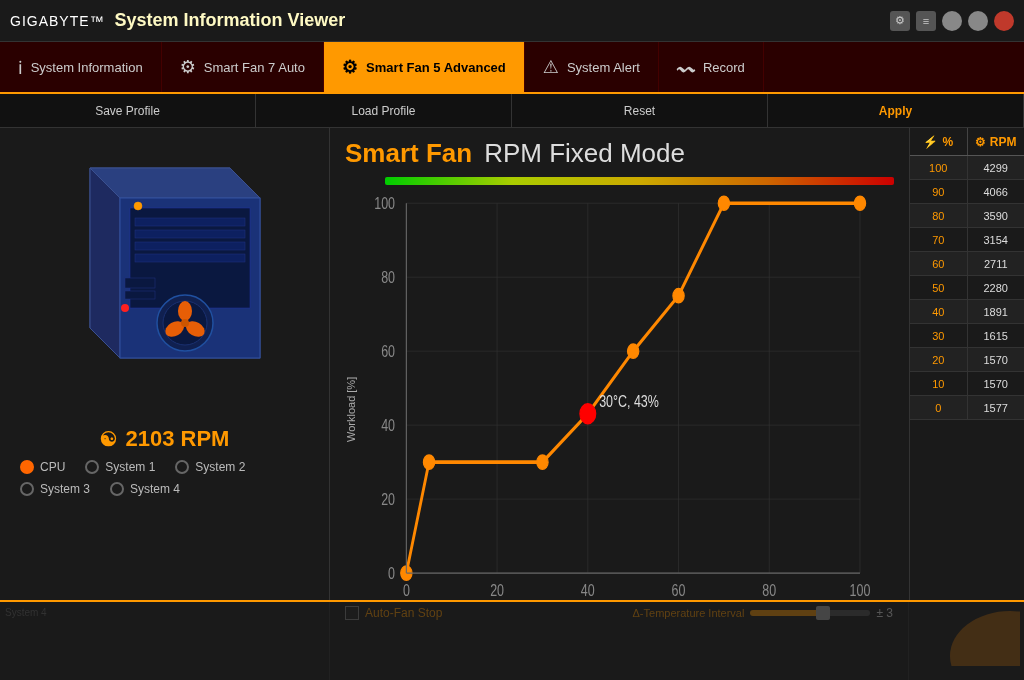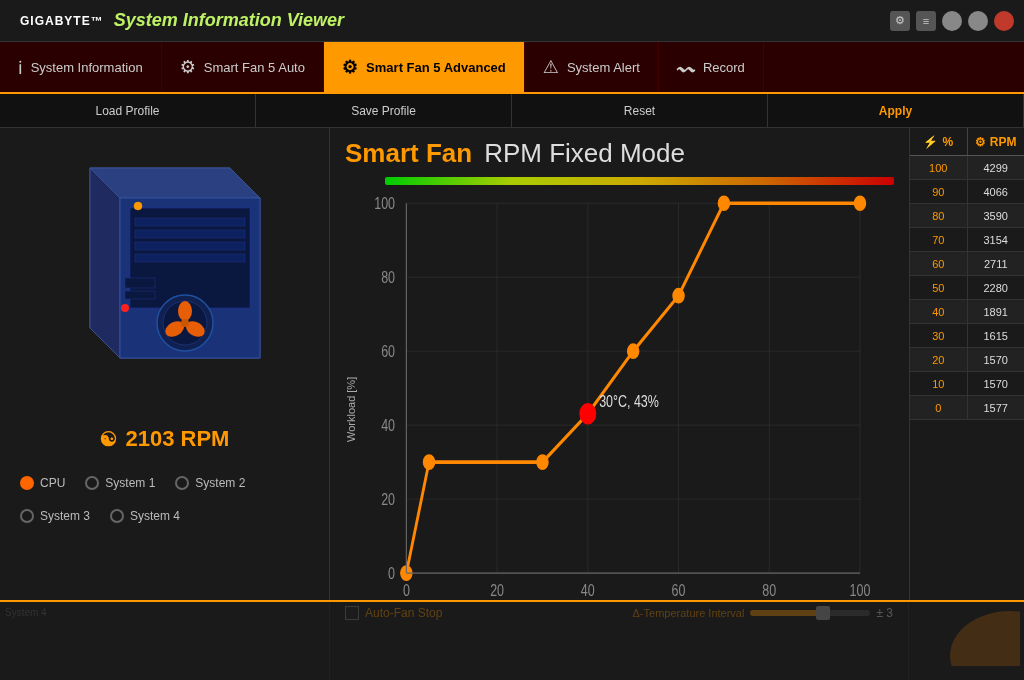--- a/index.html
+++ b/index.html
@@ -17,32 +17,30 @@
       background: #1a1a1a;
       height: 42px;
       display: flex;
       align-items: center;
       padding: 0 10px;
       border-bottom: 1px solid #333;
       position: relative;
     }
     #logo {
       color: white;
-      font-weight: bold;
-      font-size: 12px;
+      font-weight: normal;
+      font-size: 14px;
       letter-spacing: 1px;
       margin-right: 10px;
-      margin-left: 10px;
     }
     #logo span { color: #fff; }
     #app-title {
-      color: #bef264;
+      color: #fef9c3;
       font-size: 18px;
       font-weight: bold;
-      font-style: italic;
       flex: 1;
     }
     #window-controls {
       display: flex;
       gap: 6px;
     }
     .win-btn {
       width: 20px; height: 20px;
       border-radius: 50%;
       border: none;
@@ -141,22 +139,22 @@
       margin-top: 8px;
       color: #f90;
       font-size: 22px;
       font-weight: bold;
     }
     #rpm-icon { font-size: 20px; color: #f90; }
 
     #fan-sources {
       display: flex;
       flex-wrap: wrap;
-      gap: 19px 20px;
-      margin-top: 24px;
+      gap: 8px 20px;
+      margin-top: 8px;
       width: 100%;
       padding: 0 10px;
     }
     .fan-source-item {
       display: flex;
       align-items: center;
       gap: 6px;
       color: #bbb;
       font-size: 12px;
       cursor: pointer;
@@ -406,39 +404,39 @@
   </div>
 </div>
 
 <div id="nav-bar">
   <div class="nav-item">
     <span class="nav-icon">ℹ</span>
     <span>System Information</span>
   </div>
   <div class="nav-item">
     <span class="nav-icon">⚙</span>
-    <span>Smart Fan 5 Auto</span>
+    <span>Smart Fan 7 Auto</span>
   </div>
   <div class="nav-item active">
     <span class="nav-icon">⚙</span>
     <span>Smart Fan 5 Advanced</span>
   </div>
   <div class="nav-item">
     <span class="nav-icon">⚠</span>
     <span>System Alert</span>
   </div>
   <div class="nav-item">
     <span class="nav-icon">〰</span>
     <span>Record</span>
   </div>
 </div>
 
 <div id="toolbar">
+  <button class="toolbar-btn">Save Profile</button>
   <button class="toolbar-btn">Load Profile</button>
-  <button class="toolbar-btn">Save Profile</button>
   <button class="toolbar-btn">Reset</button>
   <button class="toolbar-btn apply">Apply</button>
 </div>
 
 <div id="main-content">
 
   <div id="left-panel">
     <div id="pc-visual">
       <svg class="pc-case" viewBox="0 0 260 270" xmlns="http://www.w3.org/2000/svg">
 

